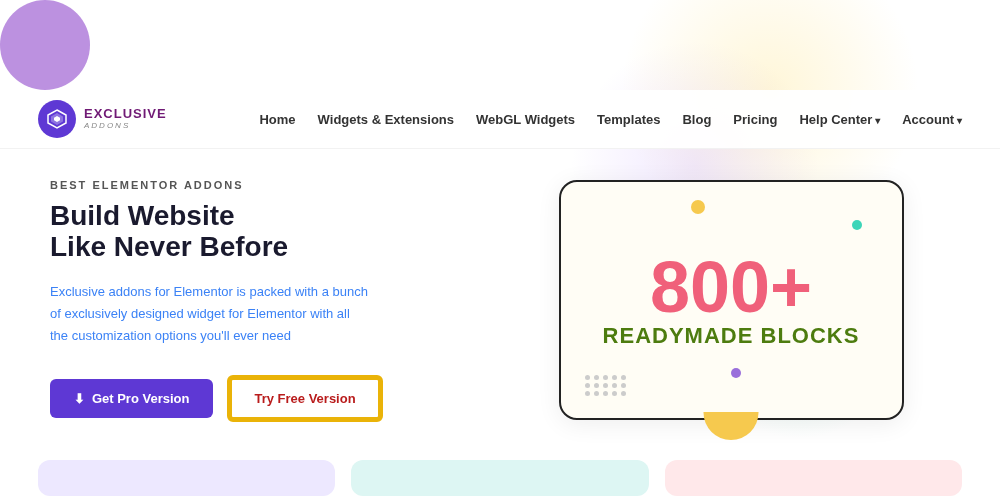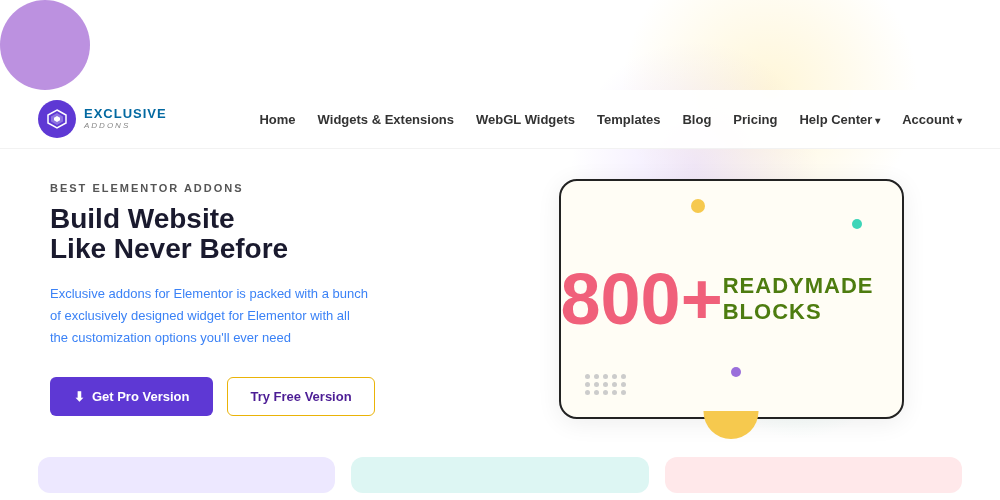--- a/index.html
+++ b/index.html
@@ -67,21 +67,21 @@
     .logo-icon svg {
       width: 22px; height: 22px;
     }
     .logo-text {
       display: flex; flex-direction: column;
       line-height: 1.1;
     }
     .logo-text .brand {
       font-weight: 800;
       font-size: 13px;
-      color: #0369a1;
+      color: #701a75;
       letter-spacing: 1px;
     }
     .logo-text .sub {
       font-size: 8px;
       color: #888;
       letter-spacing: 2px;
       text-transform: uppercase;
       font-style: italic;
     }
     .nav-links {
@@ -150,22 +150,22 @@
       border-radius: 6px;
       font-size: 13px;
       font-weight: 600;
       cursor: pointer;
       display: flex;
       align-items: center;
       gap: 7px;
     }
     .btn-secondary {
       background: transparent;
-      color: #4c1d95;
-      border: 1px solid #eab308;
+      color: #b91c1c;
+      border: 5px solid #eab308;
       padding: 11px 22px;
       border-radius: 6px;
       font-size: 13px;
       font-weight: 600;
       cursor: pointer;
     }
 
     
     .hero-right {
       flex: 1;
@@ -174,21 +174,21 @@
       align-items: center;
       position: relative;
     }
     .hero-card {
       background: #fffdf5;
       border: 2px solid #222;
       border-radius: 18px;
       width: 345px;
       height: 240px;
       display: flex;
-      flex-direction: row;
+      flex-direction: column;
       align-items: center;
       justify-content: center;
       position: relative;
       box-shadow: 0 4px 24px rgba(0,0,0,0.07);
     }
     .hero-card .count {
       font-size: 72px;
       font-weight: 900;
       color: #f0607a;
       line-height: 1;

